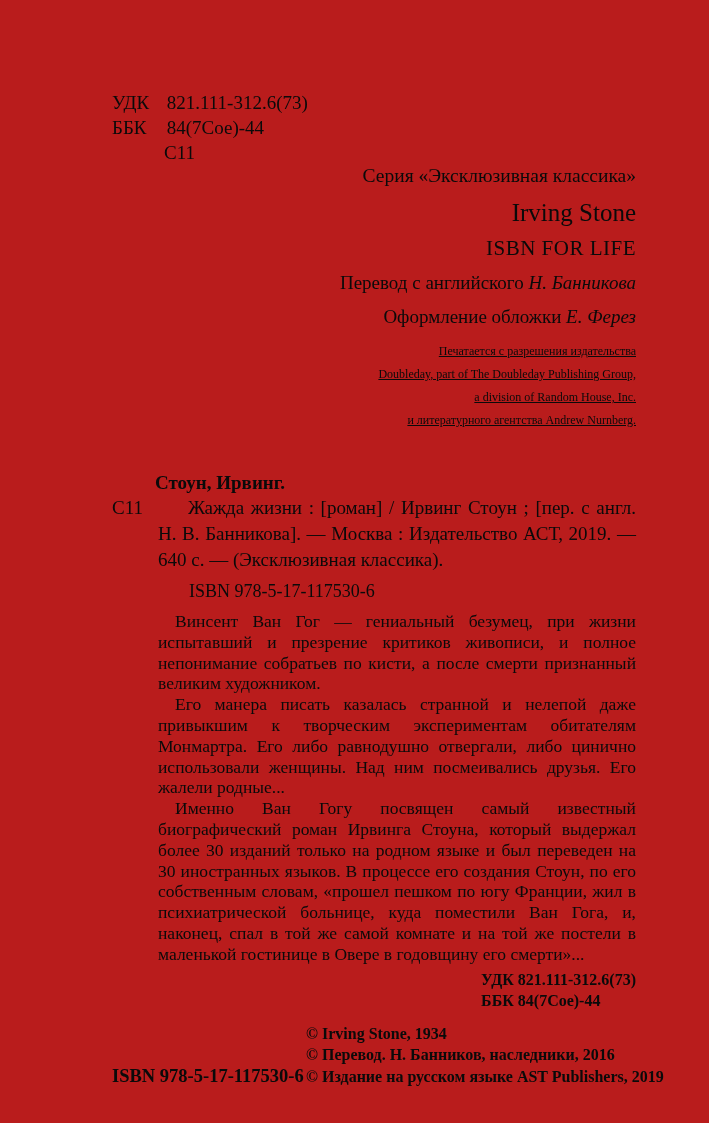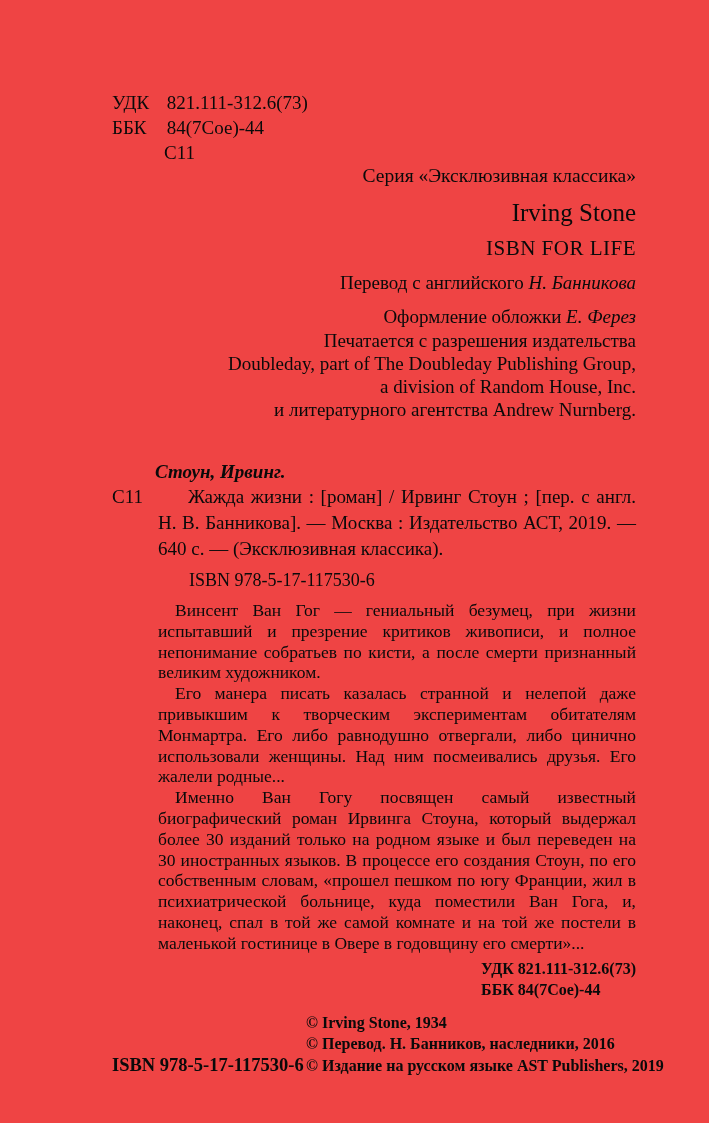--- a/index.html
+++ b/index.html
@@ -5,21 +5,21 @@
   html, body {
     margin: 0;
     padding: 0;
     background: #e9e9e9;
   }
   .page {
     position: relative;
     width: 709px;
     height: 1123px;
     margin: 0 auto;
-    background: #ef4444;
+    background: #b91c1c;
     box-sizing: border-box;
     padding: 90px 73px 0 112px;
     font-family: "Liberation Serif", "DejaVu Serif", serif;
     color: #0a0a0a;
     overflow: hidden;
   }
   
   .codes-top {
     font-size: 19px;
     line-height: 25px;
@@ -33,31 +33,32 @@
     padding-left: 52px;
   }
   
   .centered { text-align: right; }
   .series-line   { margin-top: -1px; font-size: 19.5px; line-height: 24px; }
   .orig-author   { margin-top: 13px; font-size: 25px;   line-height: 24px; }
   .orig-title    { margin-top: 11px; font-size: 21px;   line-height: 25px; letter-spacing: 0.5px; }
   .translation-line, .cover-line { margin-top: 10px; font-size: 19px; line-height: 24px; }
   .translation-line .name-italic, .cover-line .name-italic { font-style: italic; }
   .permission-block {
-    font-size: 19px;
+    margin-top: 11px;
+    font-size: 12px;
     line-height: 23px;
+    text-decoration: underline;
   }
   
   .catalog { margin-top: 38px; }
   .catalog-author {
     margin-left: 43px;
     font-weight: bold;
     font-size: 19px;
     line-height: 25px;
-    font-style: italic;
   }
   .catalog-entry {
     position: relative;
     margin-left: 46px;
     text-indent: 30px;
     text-align: justify;
     font-size: 19px;
     line-height: 26px;
   }
   .catalog-entry .entry-code {

